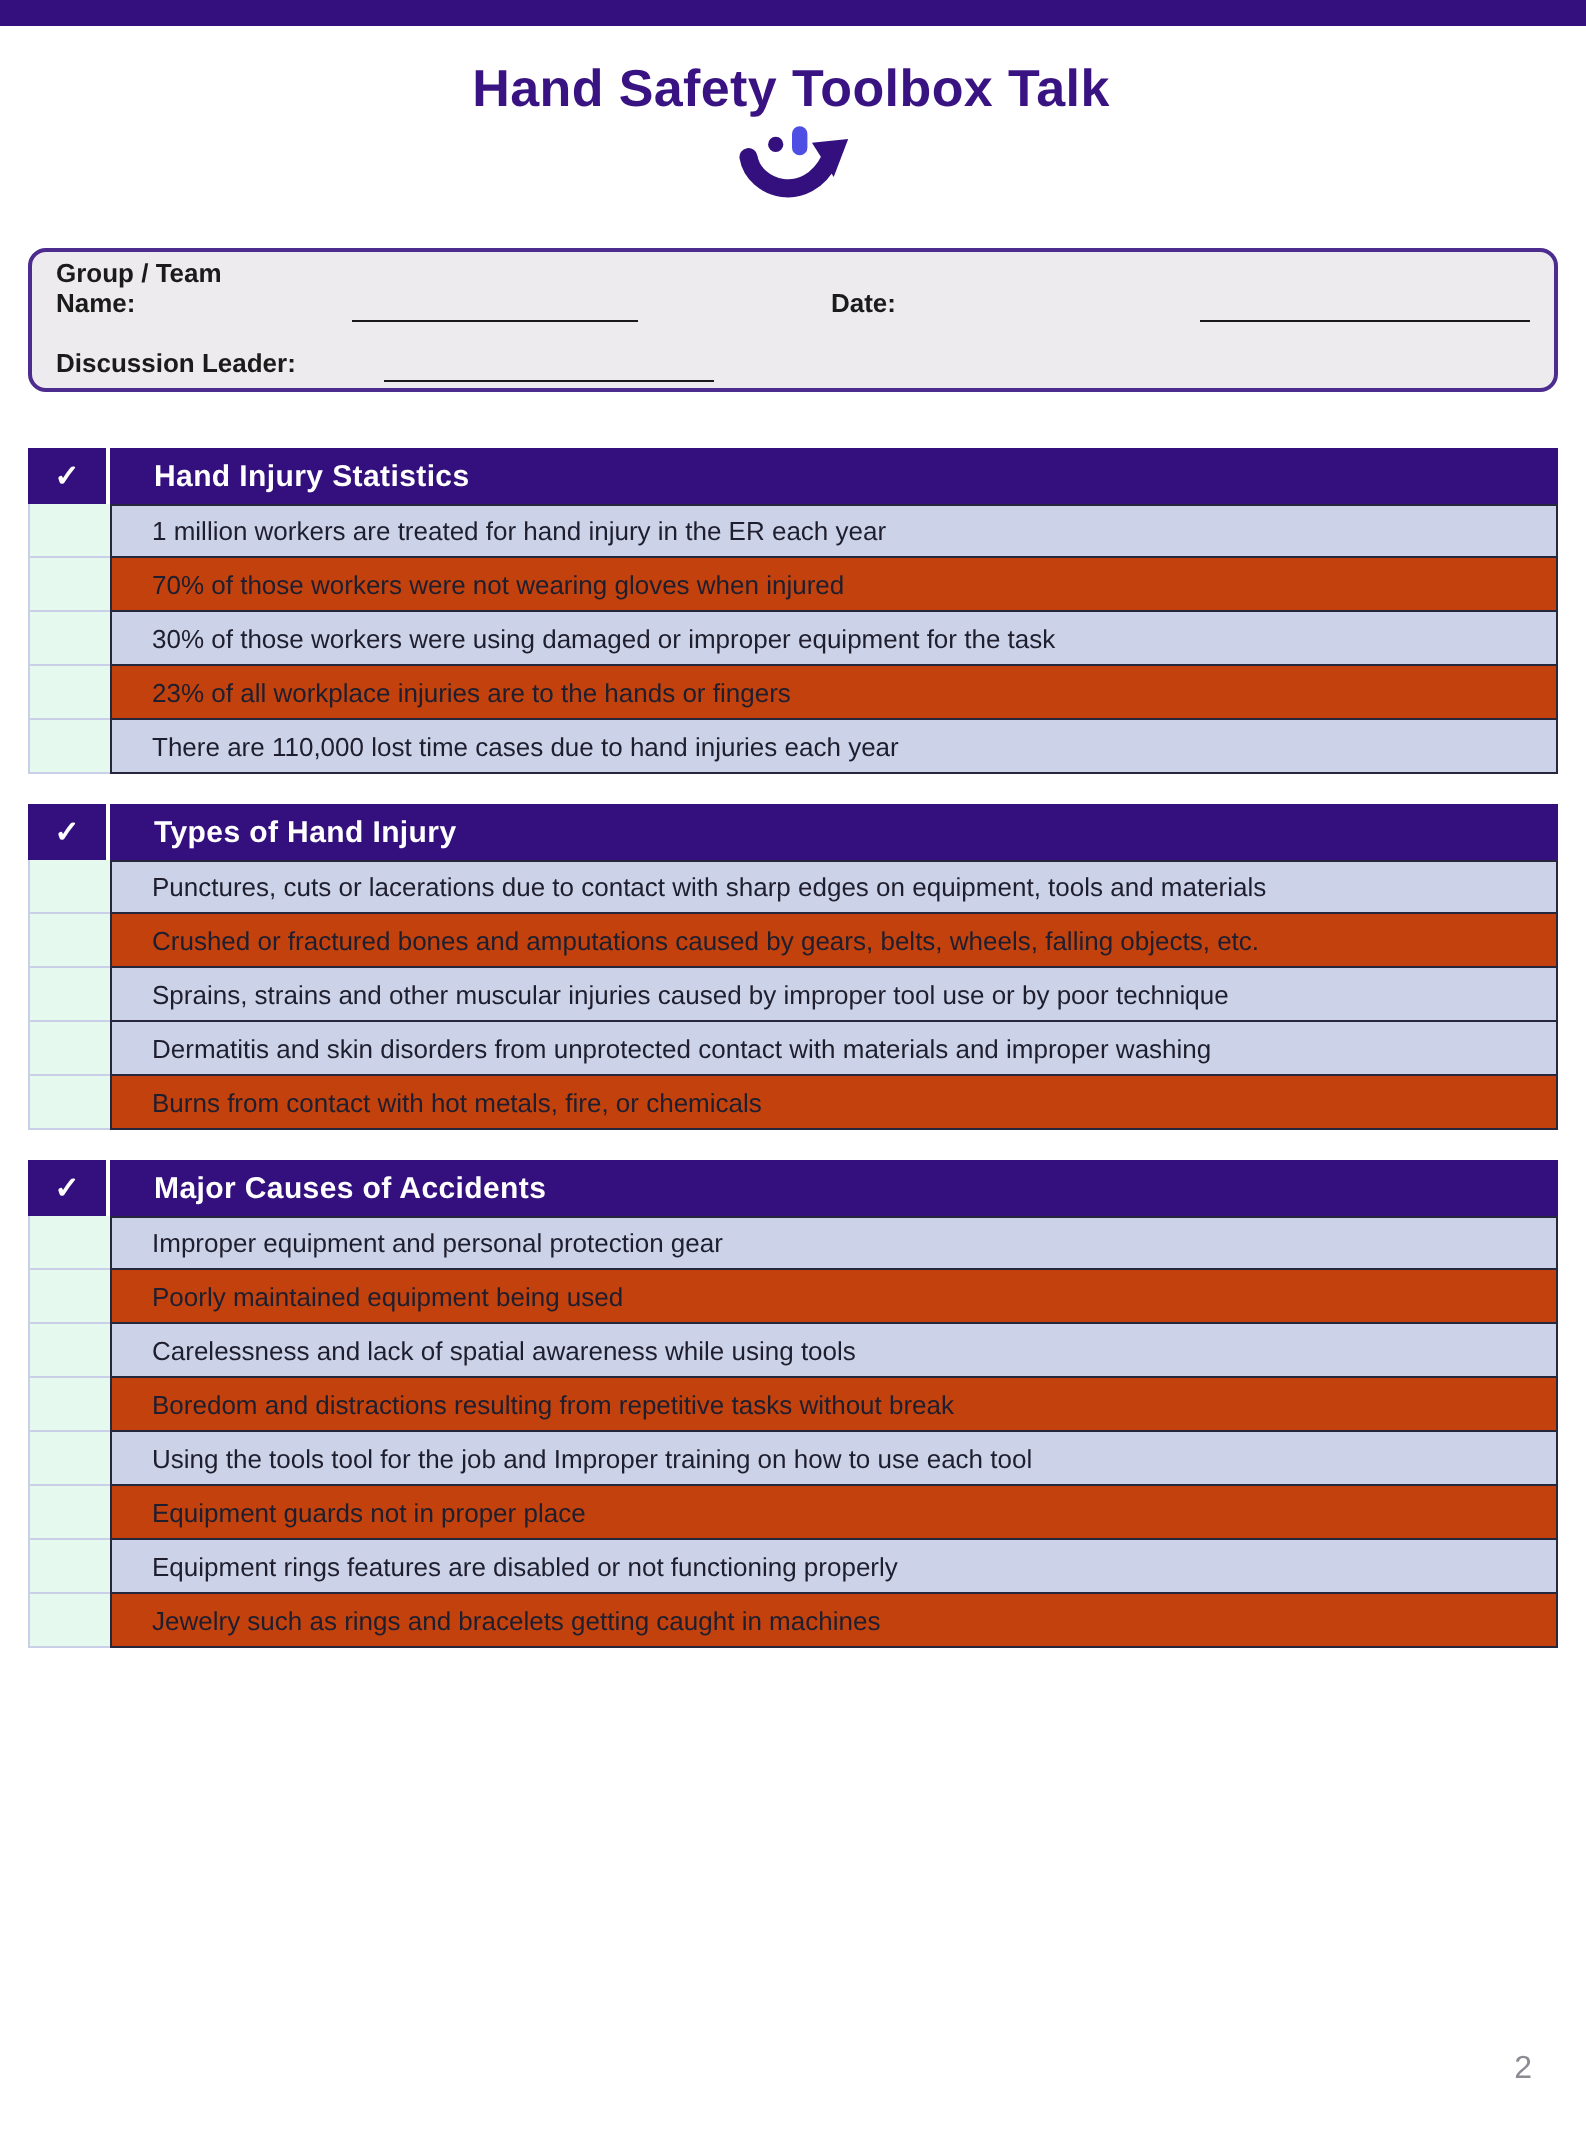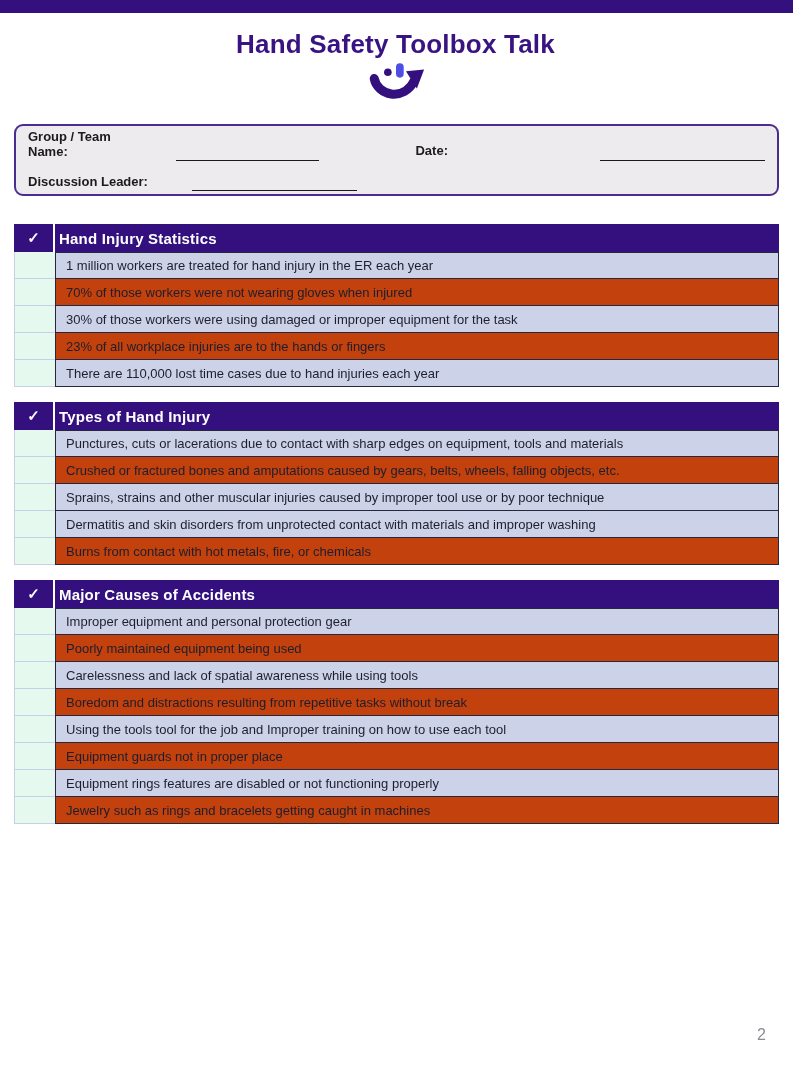--- a/index.html
+++ b/index.html
@@ -33,46 +33,46 @@
     border-radius: 9px;
     padding: 11px 12px 0 12px;
   }
   .form-row { display: flex; align-items: flex-end; height: 24px; margin-bottom: 6px; gap: 24px; }
   .form-label { font-size: 13px; font-weight: 700; color: #1b1b1b; padding-bottom: 2px; }
   .blank-line {
     border-bottom: 1.6px solid #1a1a1a;
     width: 165px; height: 18px;
     margin-left: 14px;
   }
-  .date-group { display: flex; align-items: flex-start; margin-left: 72px; }
+  .date-group { display: flex; align-items: center; margin-left: 72px; }
   .date-line { margin-left: 152px; }
   .sections { margin: 28px 14px 0 14px; }
   .section { margin-bottom: 15px; }
   .sec-header {
     display: grid; grid-template-columns: 41px 1fr;
     background: #33107E; height: 28px;
   }
   .sec-check {
     color: #ffffff; font-size: 15px; font-weight: 700;
     display: flex; align-items: center; justify-content: center;
     border-right: 2px solid #ffffff;
   }
   .sec-title {
     color: #ffffff; font-size: 15px; font-weight: 700;
-    display: flex; align-items: center; padding-left: 4px;
+    display: flex; align-items: center; padding-left: 22px;
     letter-spacing: 0.2px;
   }
   .row { display: grid; grid-template-columns: 41px 1fr; height: 27px; }
   .row-check {
     background: #E6F9EF;
     border-left: 1px solid #C9CFE6;
     border-bottom: 1px solid #C9CFE6;
   }
   .row-text {
-    display: flex; align-items: center; padding-left: 10px;
+    display: flex; align-items: center; padding-left: 20px;
     font-size: 13px; color: #1E1E2E;
     border: 1.4px solid #26263C;
     border-top: none;
   }
   .section .row:first-of-type .row-text { border-top: 1.4px solid #26263C; }
   .row.dark .row-text { background: #CCD3E8; }
   .row.light .row-text { background: #c2410c; }
   .page-number {
     position: absolute; right: 27px; bottom: 22px;
     font-size: 16px; color: #8b8b92;

